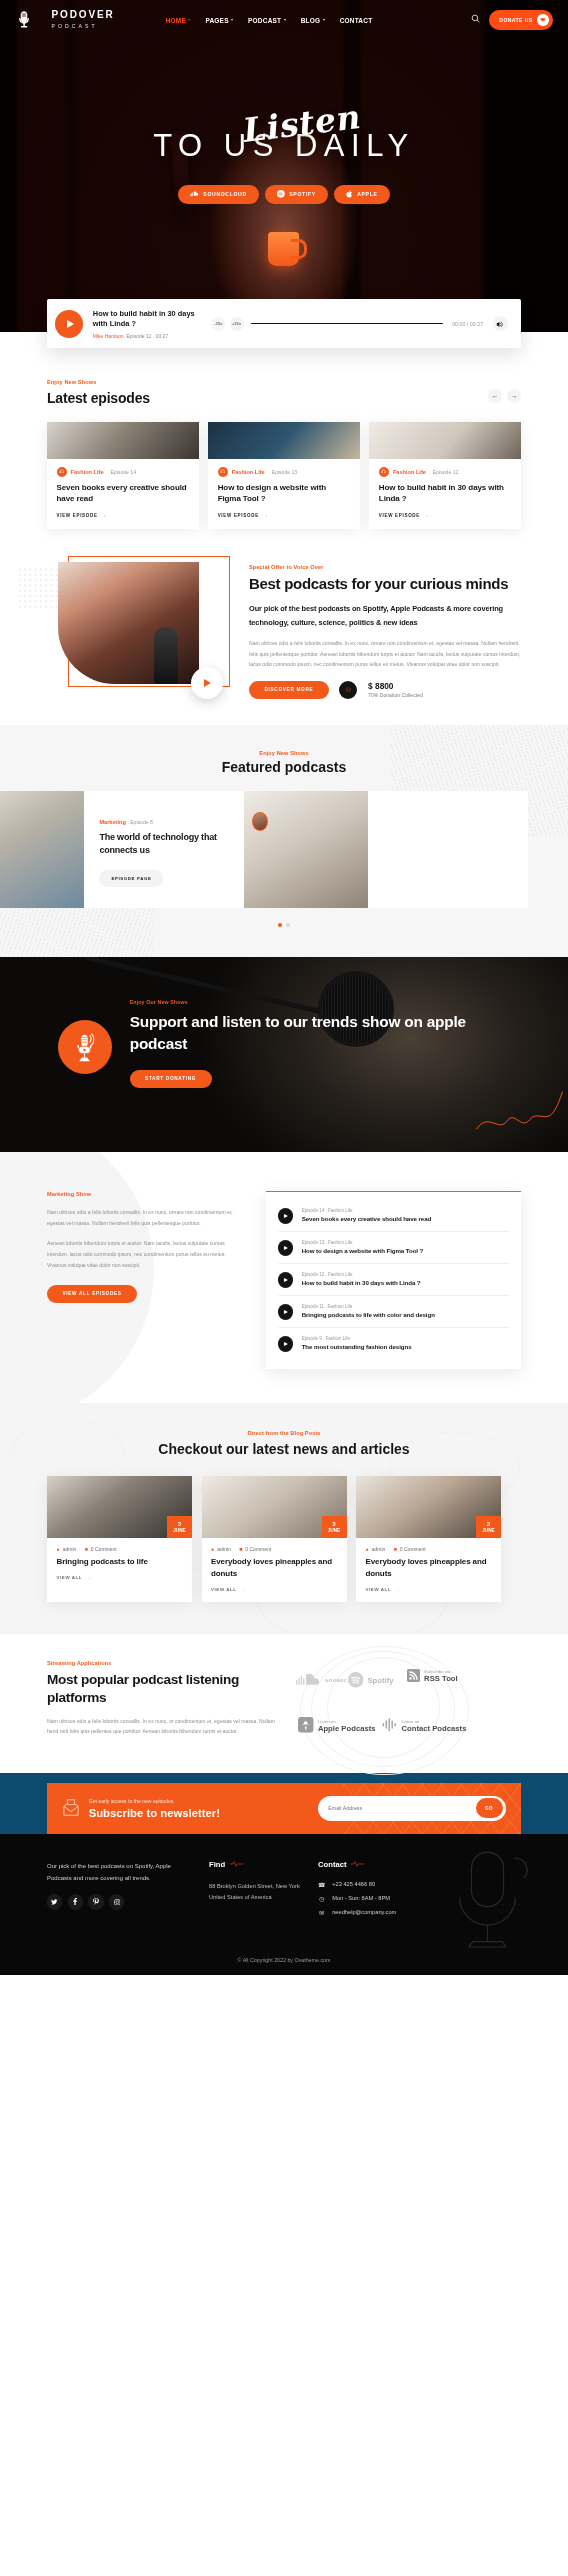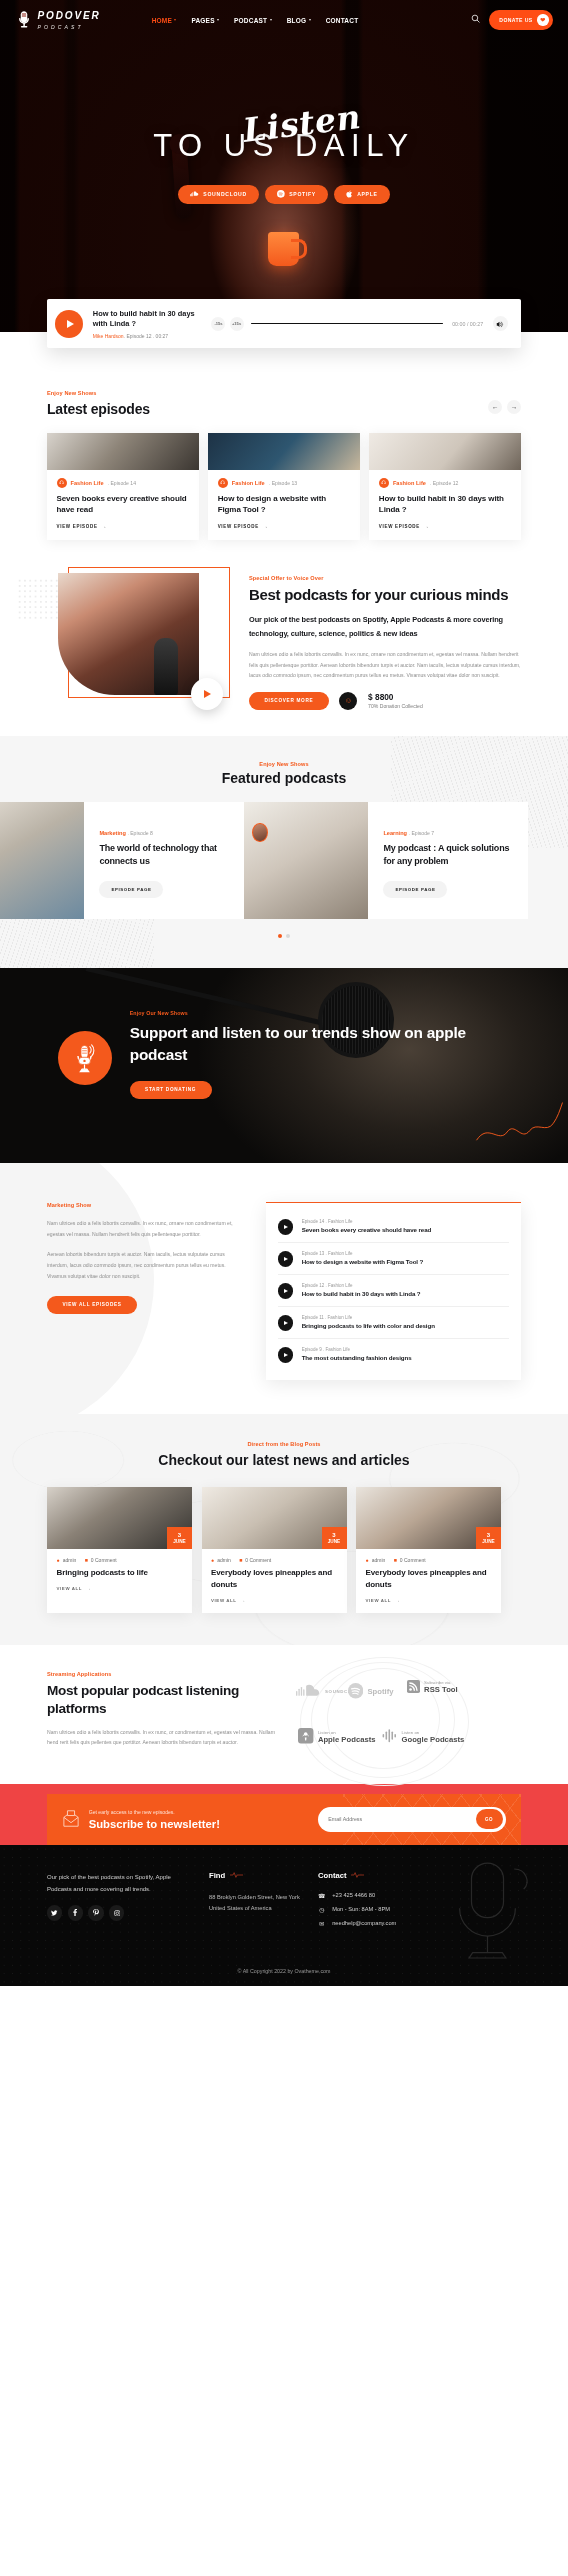--- a/index.html
+++ b/index.html
@@ -55,21 +55,21 @@
   }
   .hero-cup:after{
     content:""; position:absolute; right:-8.3px; top:7px; width:13px; height:14px;
     border:3.6px solid #f4591c; border-left:none; border-radius:0 8.3px 8.3px 0;
   }
 
   .topbar {
     position: relative; z-index: 8; height: 40px;
     display: flex; align-items: center; padding: 0 15.4px;
   }
-  .brand { display:flex; align-items:flex-end; gap:4px;font-style:italic; }
+  .brand { display:flex; align-items:flex-start; gap:18px; }
   .brand-mic {
     width:18px; height:21px; position:relative; flex:none;
   }
   .brand-mic svg{display:block}
   .brand-text { line-height: 1; }
   .brand-title {
     color:#fff; font-weight:800; font-size:10px; letter-spacing:1.9px;
   }
   .brand-sub {
     color:#e6e2e0; font-size:5.1px; letter-spacing:3.1px; margin-top:1.8px;
@@ -142,21 +142,21 @@
   .vol{ width:15.4px;height:15.4px;border-radius:50%;background:#f4f4f4;display:flex;align-items:center;justify-content:center;flex:none;cursor:pointer;border:none }
 
   
   .eyebrow{ color:#f4591c; font-size:5.6px; font-weight:700; letter-spacing:0.1px; }
   h2.sec{ font-size:14px; font-weight:800; letter-spacing:-0.2px; margin-top:4.1px; line-height:1.2 }
   .arrows{ display:flex; gap:4.7px; }
   .arr{ width:14px;height:14px;border-radius:50%;background:#f4f4f4;border:none;color:#333;
         display:flex;align-items:center;justify-content:center;font-size:6.5px;cursor:pointer }
 
   
-  .latest{ padding:42px 0 18px; }
+  .latest{ padding:31px 0 18px; }
   .latest-head{ display:flex; align-items:flex-end; }
   .latest-head .arrows{ margin-left:auto; margin-bottom:3.6px; }
   .ep-grid{ display:flex; gap:9.5px; margin-top:15.4px; }
   .ep-card{ width:152px; background:#fff; box-shadow:0 2.4px 13px rgba(0,0,0,.08); }
   .ep-img{ height:37px; position:relative; overflow:hidden }
   .ep-img.a{ background:linear-gradient(130deg,#d8d3cc,#8d8478 45%,#3b3631) }
   .ep-img.b{ background:linear-gradient(130deg,#1d3245,#2e5670 50%,#c7b79c) }
   .ep-img.c{ background:linear-gradient(130deg,#efeae4,#cfc6bb 55%,#6e6459) }
   .ep-body{ padding:8.3px 9.5px 10.7px; }
   .ep-tagrow{ display:flex; align-items:center; gap:4.1px; }
@@ -306,21 +306,21 @@
   .plat-copy p{ font-size:5.1px; color:#8e8e8e; line-height:2.1; margin-top:9.5px }
   .plat-logos{ flex:1; position:relative; height:95px }
   .orbit{ position:absolute; left:31px; top:-3.6px; width:113px; height:101px; border-radius:50%; border:0.6px solid #f1f1f1 }
   .orbit.o2{ left:15.4px; top:-9.5px; width:144px; height:116px }
   .orbit.o3{ left:3.6px; top:-14px; width:169px; height:129px }
   .logo-item{ position:absolute; display:flex; align-items:center; gap:4.1px; color:#8d8d8d }
   .logo-item .lg-sub{ font-size:4.4px; color:#9a9a9a; line-height:1.15 }
   .logo-item .lg-main{ font-size:7.7px; font-weight:700; color:#4d4d4d; line-height:1.2 }
 
   
-  .news-zone{ background:#ef4444; padding:9.5px 0 0 }
+  .news-zone{ background:#0c4a6e; padding:9.5px 0 0 }
   .news{ width:474px; margin:0 auto; background:#f4591c; position:relative; overflow:hidden;
     display:flex; align-items:center; padding:13px 15.4px; }
   .news-poly{ position:absolute; right:0; top:0; width:178px; height:100%; opacity:.22;
     background:repeating-linear-gradient(52deg, #ffb090 0 0.9px, transparent 0.9px 15.4px),
                repeating-linear-gradient(-52deg, #ffb090 0 0.9px, transparent 0.9px 15.4px) }
   .news-left{ display:flex; align-items:center; gap:8.3px; position:relative; z-index:2 }
   .news-copy .t1{ color:#ffe3d6; font-size:5.1px }
   .news-copy .t2{ color:#fff; font-size:11.3px; font-weight:700; margin-top:3px }
   .news-form{ margin-left:auto; position:relative; z-index:2; background:#fff; border-radius:14px;
     display:flex; align-items:center; width:188px; padding:2.4px 3px 2.4px 10.7px }
@@ -609,28 +609,20 @@
             <span>. Episode 8</span>
           </div>
           <div class="feat-title">The world of technology that connects us</div>
           <button class="btn-grey">EPISODE PAGE</button>
         </div>
       </article>
       <article class="feat-card">
         <div class="feat-img m2">
           <div class="feat-avatar"></div>
         </div>
-        <div class="feat-body">
-          <div class="feat-tag">
-            <b>Learning</b>
-            <span>. Episode 7</span>
-          </div>
-          <div class="feat-title">My podcast : A quick solutions for any problem</div>
-          <button class="btn-grey">EPISODE PAGE</button>
-        </div>
       </article>
     </div>
     <div class="pager">
       <button class="pdot on"></button>
       <button class="pdot"></button>
     </div>
   </section>
 
   <section class="support">
     <div class="support-bg"></div>
@@ -878,21 +870,21 @@
               <svg width="15.4" height="15.4" viewBox="0 0 26 26" fill="#a9a9a9">
                   <rect x="1" y="10" width="2.6" height="6" rx="1.3"></rect>
                   <rect x="6" y="6" width="2.6" height="14" rx="1.3"></rect>
                   <rect x="11" y="2" width="2.6" height="22" rx="1.3"></rect>
                   <rect x="16" y="6" width="2.6" height="14" rx="1.3"></rect>
                   <rect x="21" y="10" width="2.6" height="6" rx="1.3"></rect>
                 </svg>
             </span>
             <span>
               <div class="lg-sub">Listen on</div>
-              <div class="lg-main">Google Podcasts</div>
+              <div class="lg-main">Contact Podcasts</div>
             </span>
           </div>
         </div>
       </div>
     </div>
   </section>
 
   <div class="news-zone">
     <div class="news">
       <div class="news-poly"></div>

